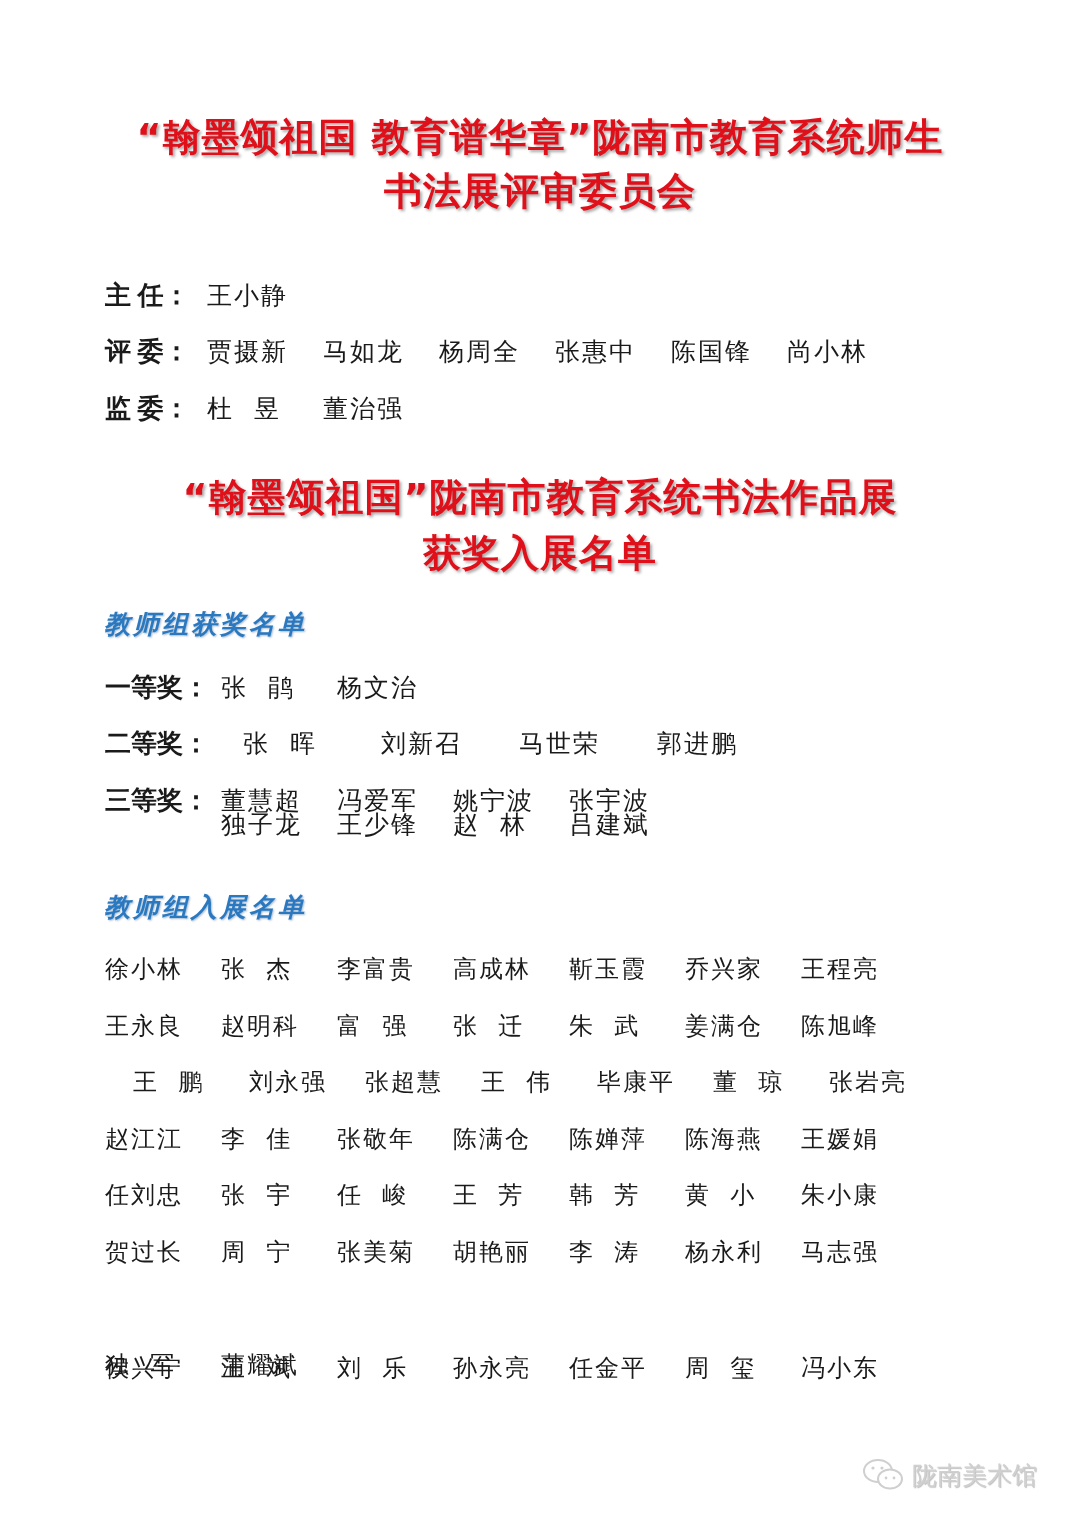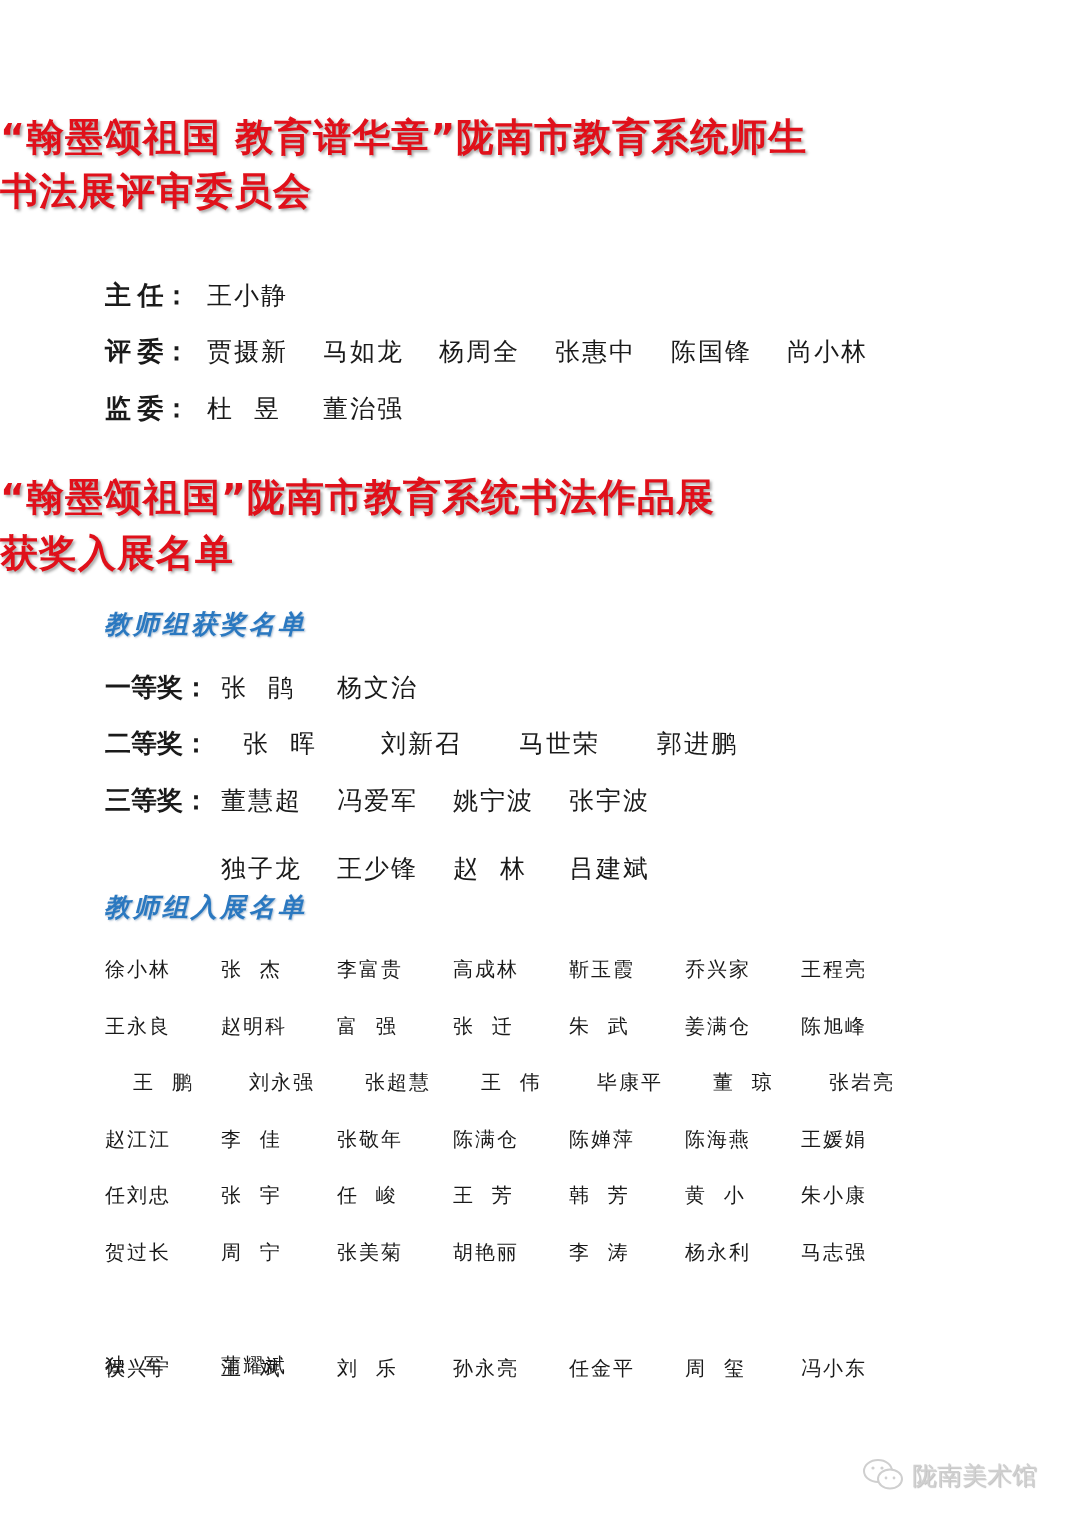--- a/index.html
+++ b/index.html
@@ -1,33 +1,33 @@
 <!DOCTYPE html>
 <html><head>
 <meta charset="utf-8">
 <style>
   html, body { margin: 0; padding: 0; background: #ffffff; }
   body { width: 1080px; height: 1527px; position: relative; overflow: hidden;
          font-family: "DejaVu Serif", "Liberation Serif", serif; color: #1a1a1a; }
-  .red-title { position: absolute; left: 0; width: 1080px; text-align: left;
+  .red-title { position: absolute; left: 0; width: 1080px; text-align: center;
                color: #e0101a; font-family: "DejaVu Sans", "Liberation Sans", sans-serif;
                font-weight: bold; font-size: 38px; letter-spacing: 1px;
                text-shadow: 2px 2px 3px rgba(0,0,0,0.35); }
   .row { position: absolute; left: 105px; height: 40px; display: flex; align-items: center;
          font-size: 25px; }
   .role-label { font-family: Liberation Serif, serif; font-weight: bold;
                 font-size: 26px; width: 102px; white-space: nowrap; }
   .prize-label { font-family: "DejaVu Sans", "Liberation Sans", sans-serif; font-weight: bold;
                  font-size: 26px; width: 116px; white-space: nowrap; }
   .name { display: inline-block; width: 116px; white-space: pre; letter-spacing: 2px; }
   .blue-heading { position: absolute; left: 104px; color: #2a78c0; font-style: italic;
                   font-weight: bold; font-size: 26px; letter-spacing: 3px;
                   font-family: "DejaVu Serif", "Liberation Serif", serif;
                   text-shadow: 1px 1px 2px rgba(0,60,120,0.35); }
-  .grid-row { position: absolute; left: 105px; display: flex; font-size: 20px; height: 40px; align-items: center; }
+  .grid-row { position: absolute; left: 105px; display: flex; font-size: 24px; height: 40px; align-items: center; }
   .watermark { position: absolute; left: 862px; top: 1458px; display: flex; align-items: center;
                color: #d0d0d0; font-size: 25px; font-family: "DejaVu Sans", "Liberation Sans", sans-serif;
                text-shadow: 1px 1px 1px rgba(0,0,0,0.25); justify-content: flex-end; }
   .wechat-icon { width: 44px; height: 34px; margin-right: 6px; }
 </style>
 </head>
 <body>
 
 <div class="red-title" style="top:112px;">“翰墨颂祖国  教育谱华章”陇南市教育系统师生</div>
 <div class="red-title" style="top:166px;">书法展评审委员会</div>
@@ -68,21 +68,21 @@
   <span class="name">马世荣</span>
   <span class="name">郭进鹏</span>
 </div>
 <div class="row" style="top:780px;">
   <span class="prize-label">三等奖：</span>
   <span class="name">董慧超</span>
   <span class="name">冯爱军</span>
   <span class="name">姚宁波</span>
   <span class="name">张宇波</span>
 </div>
-<div class="row" style="top:848px;">
+<div class="row" style="top:804px;">
   <span class="prize-label"></span>
   <span class="name">独子龙</span>
   <span class="name">王少锋</span>
   <span class="name">赵  林</span>
   <span class="name">吕建斌</span>
 </div>
 
 <div class="blue-heading" style="top:890px;">教师组入展名单</div>
 
 <div class="grid-row" style="top:949px;">

